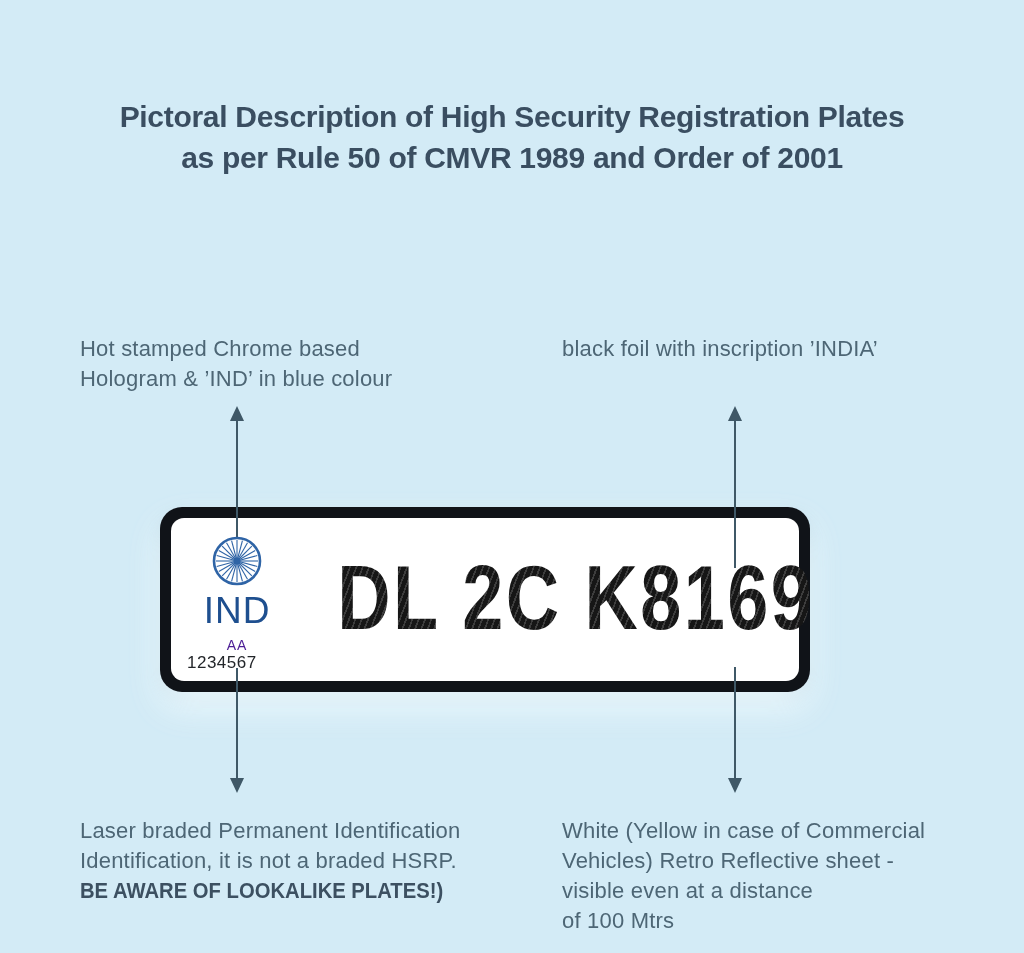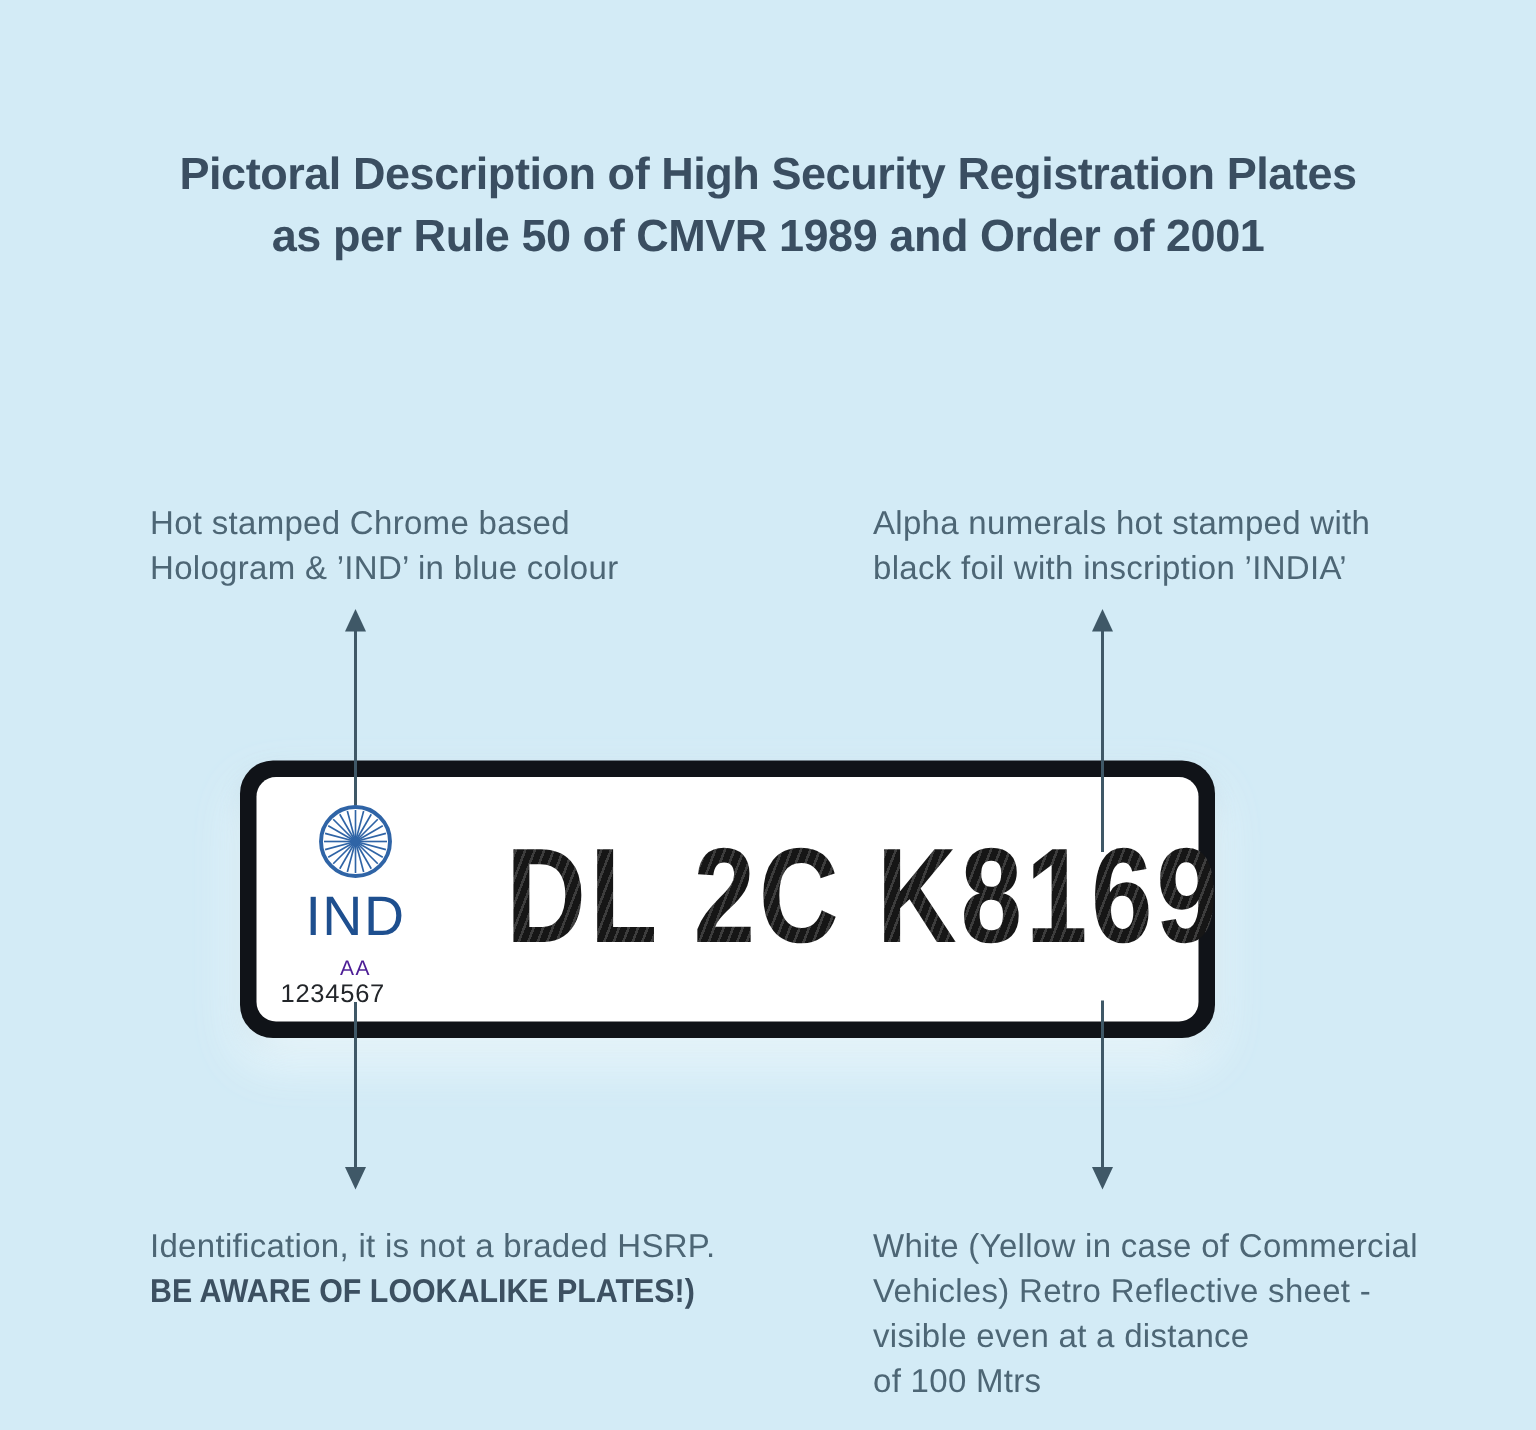--- a/index.html
+++ b/index.html
@@ -28,21 +28,20 @@
     font-weight:bold;
     font-size:30px;line-height:41px;
     letter-spacing:-0.3px;
   }
   
   .ann{
     position:absolute;
     color:var(--label);
     font-size:22px;line-height:30px;
     letter-spacing:0.2px;
-    margin-left:20px;
   }
   .ann div{white-space:nowrap;}
   .ann-tl{left:80px;top:334px;}
   .ann-tr{left:562px;top:334px;}
   .ann-bl{left:80px;top:816px;}
   .ann-br{left:562px;top:816px;}
   .emphasis{
     color:#3c5061;
     font-weight:bold;
     transform:scaleX(0.92);
@@ -113,25 +112,25 @@
     <div>Pictoral Description of High Security Registration Plates</div>
     <div>as per Rule 50 of CMVR 1989 and Order of 2001</div>
   </div>
 
   <div class="ann ann-tl">
     <div>Hot stamped Chrome based</div>
     <div>Hologram &amp; ’IND’ in blue colour</div>
   </div>
 
   <div class="ann ann-tr">
-    <div>Alpha numerals hot stamped with</div>
     <div>black foil with inscription ’INDIA’</div>
   </div>
 
   <div class="ann ann-bl">
+    <div>Laser braded Permanent Identification</div>
     <div>Identification, it is not a braded HSRP.</div>
     <div class="emphasis">BE AWARE OF LOOKALIKE PLATES!)</div>
   </div>
 
   <div class="ann ann-br">
     <div>White (Yellow in case of Commercial</div>
     <div>Vehicles) Retro Reflective sheet -</div>
     <div>visible even at a distance</div>
     <div>of 100 Mtrs</div>
   </div>

